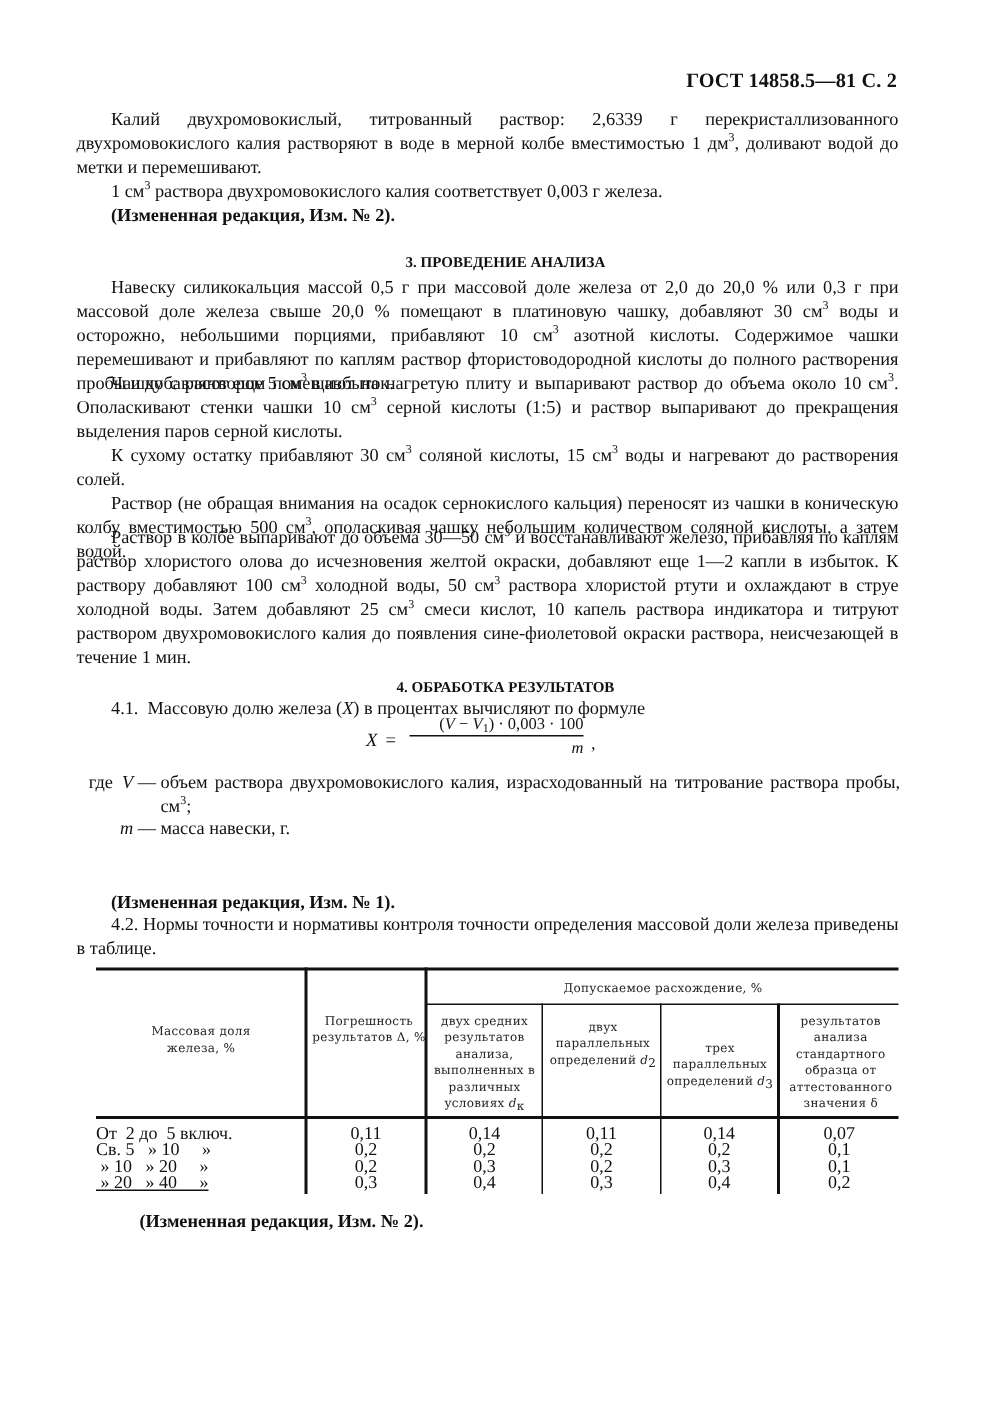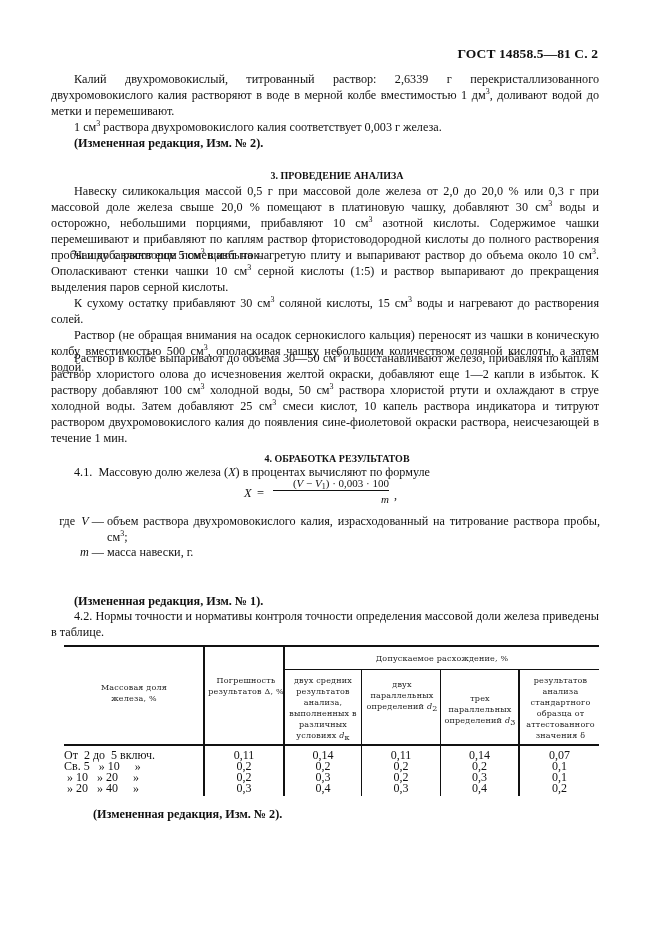--- a/index.html
+++ b/index.html
@@ -134,21 +134,21 @@
   </div>
   <div>
     <div class="row-label" style="left:0; top:126px;"> » 10   » 20     »</div>
     <div class="row-cell" style="left:141px; top:126px; width:78px;">0,2</div>
     <div class="row-cell" style="left:221px; top:126px; width:76px;">0,3</div>
     <div class="row-cell" style="left:298px; top:126px; width:78px;">0,2</div>
     <div class="row-cell" style="left:377px; top:126px; width:77px;">0,3</div>
     <div class="row-cell" style="left:456px; top:126px; width:79px;">0,1</div>
   </div>
   <div>
-    <div class="row-label" style="left:0; top:137px;"> » 20   » 40     »</div>
+    <div class="row-label" style="left:0; top:137px;text-decoration:underline;"> » 20   » 40     »</div>
     <div class="row-cell" style="left:141px; top:137px; width:78px;">0,3</div>
     <div class="row-cell" style="left:221px; top:137px; width:76px;">0,4</div>
     <div class="row-cell" style="left:298px; top:137px; width:78px;">0,3</div>
     <div class="row-cell" style="left:377px; top:137px; width:77px;">0,4</div>
     <div class="row-cell" style="left:456px; top:137px; width:79px;">0,2</div>
   </div>
 </div>
 
 <p class="p ind bold" style="top:806px; left:70px;">(Измененная редакция, Изм. № 2).</p>
 

